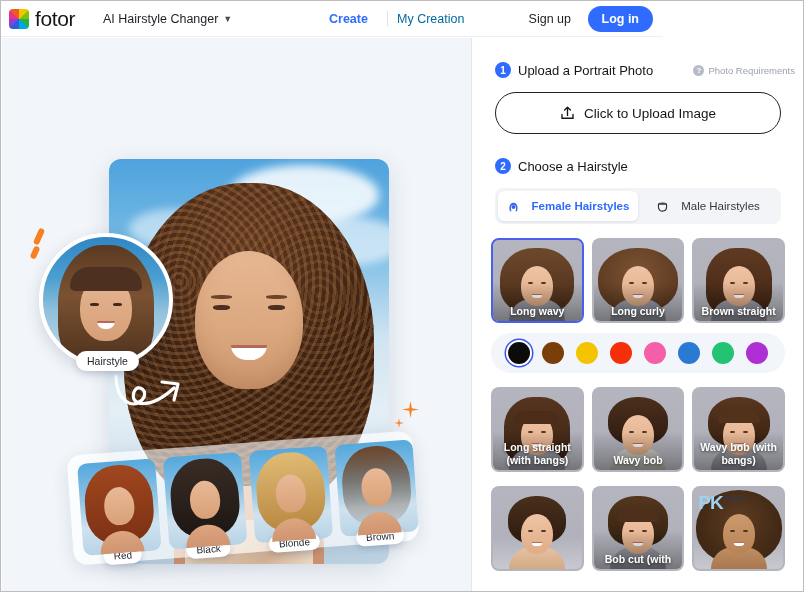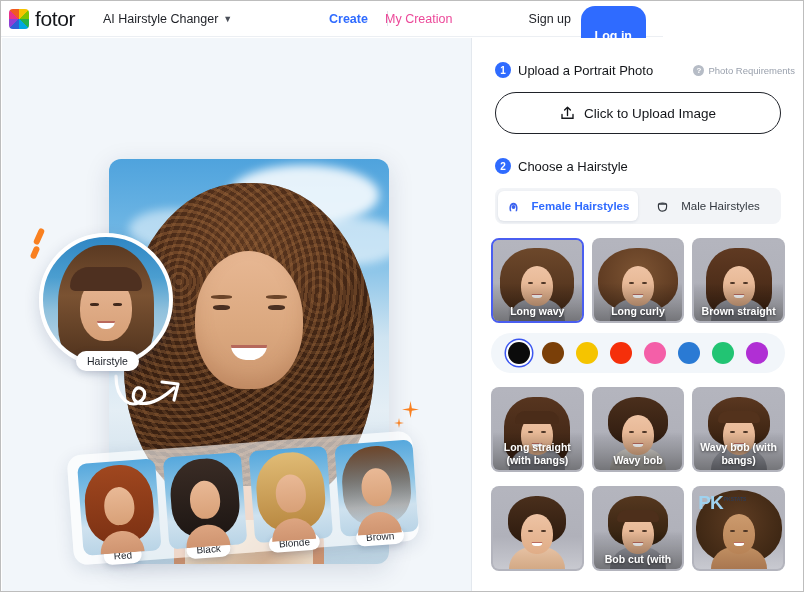--- a/index.html
+++ b/index.html
@@ -44,26 +44,26 @@
     margin-left: 6px; font-weight: 400;
   }
   .app-name {
     margin-left: 28px; font-size: 12.5px; color: #1e2026; display: flex; align-items: center; gap: 5px;
   }
   .chev { font-size: 9px; color: #4a4f58; }
   .nav-create {
     position: absolute; left: 328px; font-size: 12.5px; font-weight: 700; color: #2f6bff;
   }
   .nav-sep { position: absolute; left: 386px; top: 10px; width: 1px; height: 15px; background: #dfe3e8; }
-  .nav-mycreation { position: absolute; left: 384px; font-size: 12.5px; color: #ec4899; }
+  .nav-mycreation { position: absolute; left: 396px; font-size: 12.5px; color: #0369a1; }
   .signup { position: absolute; right: 92px; font-size: 12.5px; color: #1e2026; }
   .login {
-    position: absolute; right: 17px; top: 5px;
+    position: absolute; right: 10px; top: 5px;
     background: #2f6bff; color: #fff; font-size: 12.5px; font-weight: 600;
-    border: none; border-radius: 14px; padding: 23px 14px; cursor: pointer;
+    border: none; border-radius: 14px; padding: 6px 14px; cursor: pointer;
     font-family: "Liberation Sans", sans-serif;
   }
 
   
   .canvas {
     position: absolute; top: 37px; left: 1px;
     width: 470px; height: 554px;
     background: #f2f6fa;
     border-right: 1px solid #e3e8ee;
     overflow: hidden;

